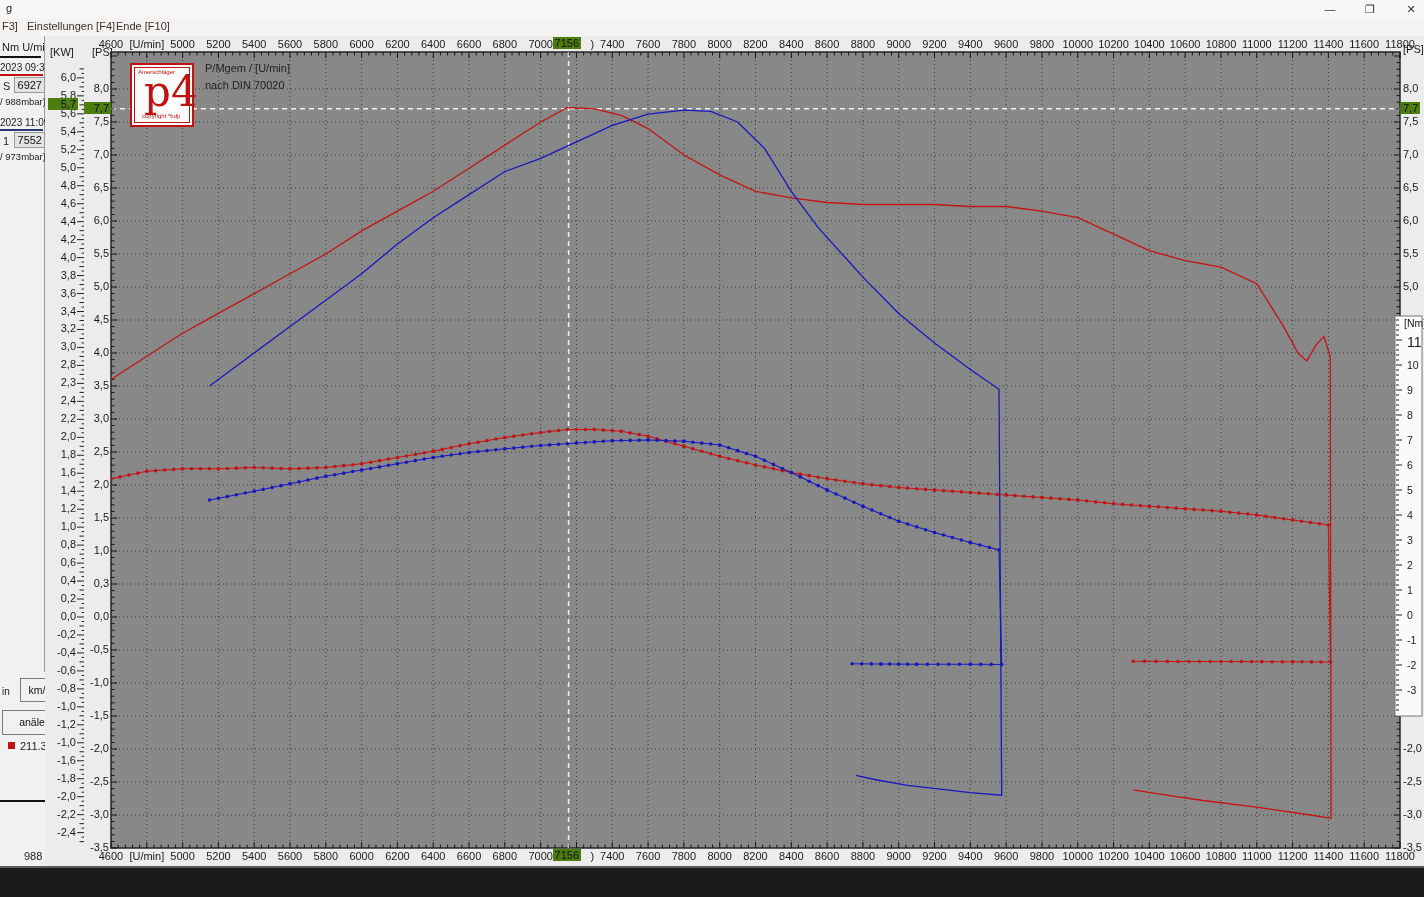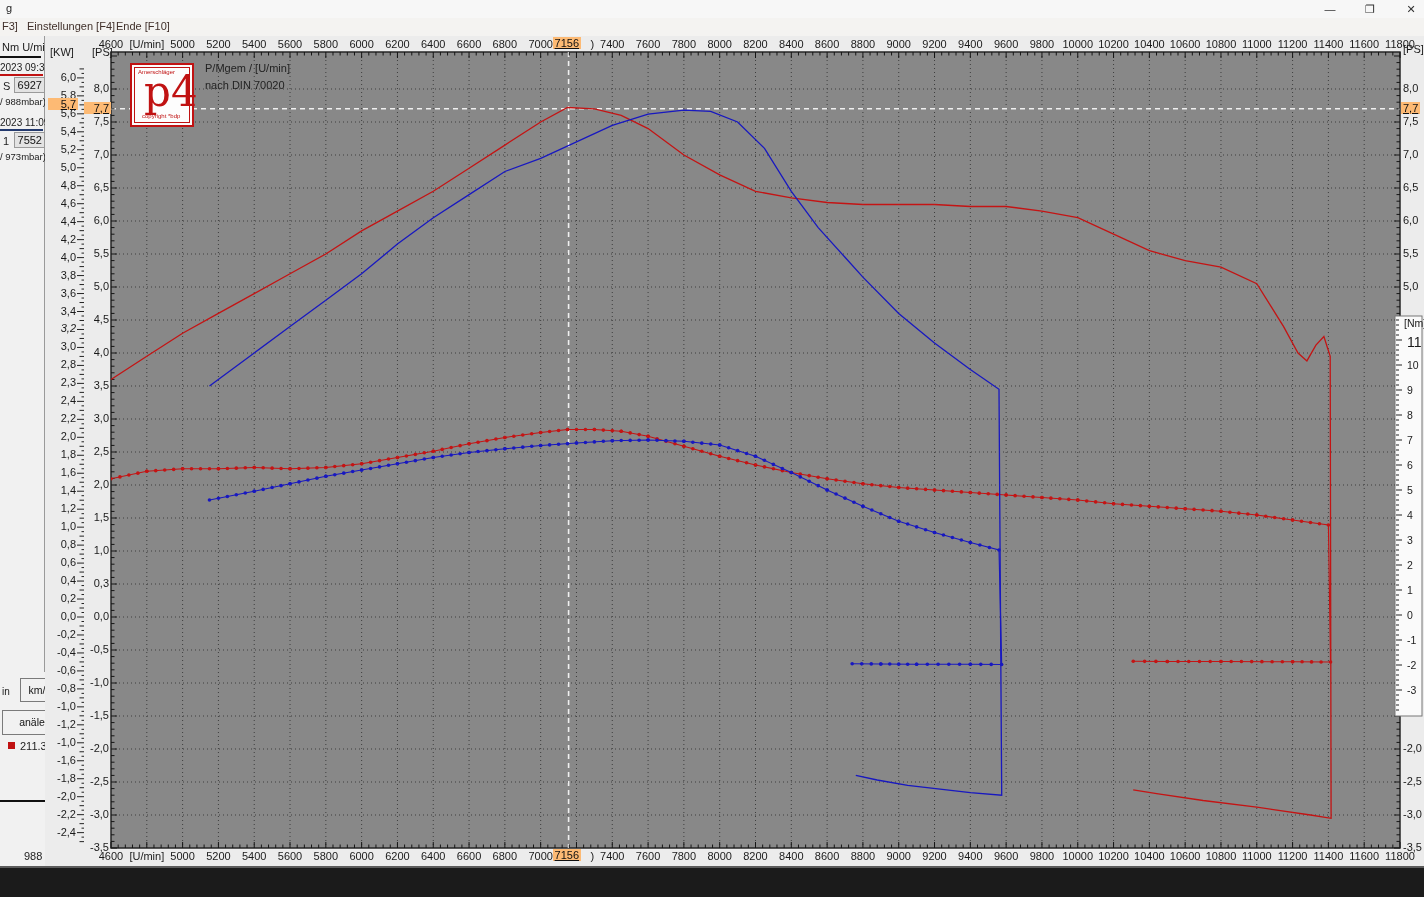--- a/index.html
+++ b/index.html
@@ -18,21 +18,21 @@
   .sb-txt{font-size:10px;color:#1c1c1c;white-space:nowrap;}
   .sb-underline{height:2px;}
   .valbox{background:#e3e3e3;border:1px solid #9a9a9a;font-size:11px;color:#111;
           text-align:right;padding:0 2px 0 0;}
   .sb-btn{background:#f1f1f1;border:1px solid #7a7a7a;font-size:10.5px;color:#111;
           text-align:center;}
   
   #chartarea{left:45px;top:36px;width:1379px;height:832px;background:#ececec;}
   .axlabel{font-size:11px;color:#1a1a1a;white-space:nowrap;}
   .ticklabel{font-size:11px;color:#1a1a1a;white-space:nowrap;position:absolute;}
-  .cursorbox{background:#fdba74;padding:0 2px;position:absolute;font-size:11px;color:#111;text-decoration:underline;}
+  .cursorbox{background:#4d7c0f;padding:0 2px;position:absolute;font-size:11px;color:#111;}
   #plot-svg{left:0;top:0;}
   
   #logo{left:130px;top:63px;width:60px;height:60px;background:#fdfdfd;border:2px solid #c01212;
         box-shadow:inset 0 0 0 2px #fdfdfd, inset 0 0 0 3px #c01212;}
   #logo-top{left:6px;top:4px;font-size:6px;color:#c01212;}
   #logo-p4{left:12px;top:2px;font-size:42px;font-family:"DejaVu Serif",serif;color:#c01212;}
   #logo-bot{left:10px;top:48px;font-size:6px;color:#c01212;}
   #chart-title{left:205px;top:62px;font-size:11px;color:#222;}
   #chart-subtitle{left:205px;top:79px;font-size:11px;color:#222;}
   
@@ -512,21 +512,21 @@
     <div class="ticklabel" style="left: 38px; top: 142.78px; width: 38px; text-align: right;">5,2</div>
     <div class="ticklabel" style="left: 38px; top: 160.75px; width: 38px; text-align: right;">5,0</div>
     <div class="ticklabel" style="left: 38px; top: 178.72px; width: 38px; text-align: right;">4,8</div>
     <div class="ticklabel" style="left: 38px; top: 196.69px; width: 38px; text-align: right;">4,6</div>
     <div class="ticklabel" style="left: 38px; top: 214.66px; width: 38px; text-align: right;">4,4</div>
     <div class="ticklabel" style="left: 38px; top: 232.63px; width: 38px; text-align: right;">4,2</div>
     <div class="ticklabel" style="left: 38px; top: 250.6px; width: 38px; text-align: right;">4,0</div>
     <div class="ticklabel" style="left: 38px; top: 268.57px; width: 38px; text-align: right;">3,8</div>
     <div class="ticklabel" style="left: 38px; top: 286.54px; width: 38px; text-align: right;">3,6</div>
     <div class="ticklabel" style="left: 38px; top: 304.51px; width: 38px; text-align: right;">3,4</div>
-    <div class="ticklabel" style="left: 38px; top: 322.48px; width: 38px; text-align: right; font-style: italic;">3,2</div>
+    <div class="ticklabel" style="left: 38px; top: 322.48px; width: 38px; text-align: right;">3,2</div>
     <div class="ticklabel" style="left: 38px; top: 340.45px; width: 38px; text-align: right;">3,0</div>
     <div class="ticklabel" style="left: 38px; top: 358.42px; width: 38px; text-align: right;">2,8</div>
     <div class="ticklabel" style="left: 38px; top: 376.39px; width: 38px; text-align: right;">2,3</div>
     <div class="ticklabel" style="left: 38px; top: 394.36px; width: 38px; text-align: right;">2,4</div>
     <div class="ticklabel" style="left: 38px; top: 412.33px; width: 38px; text-align: right;">2,2</div>
     <div class="ticklabel" style="left: 38px; top: 430.3px; width: 38px; text-align: right;">2,0</div>
     <div class="ticklabel" style="left: 38px; top: 448.27px; width: 38px; text-align: right;">1,8</div>
     <div class="ticklabel" style="left: 38px; top: 466.24px; width: 38px; text-align: right;">1,6</div>
     <div class="ticklabel" style="left: 38px; top: 484.21px; width: 38px; text-align: right;">1,4</div>
     <div class="ticklabel" style="left: 38px; top: 502.18px; width: 38px; text-align: right;">1,2</div>

